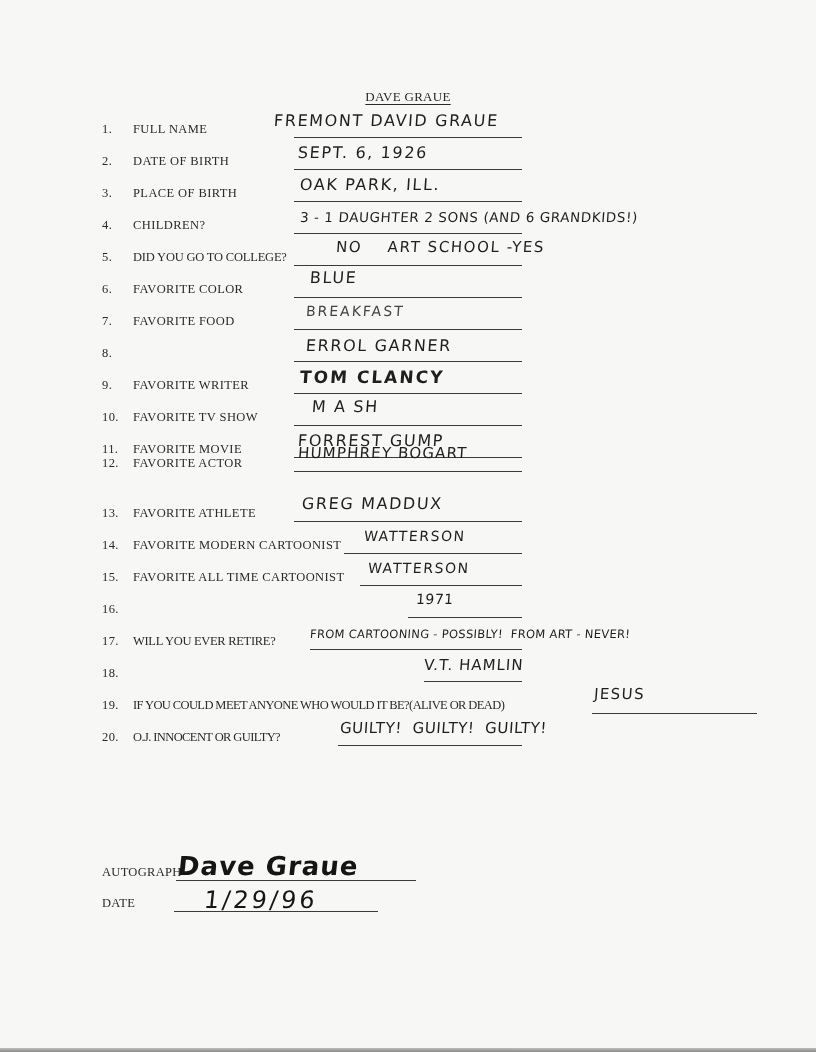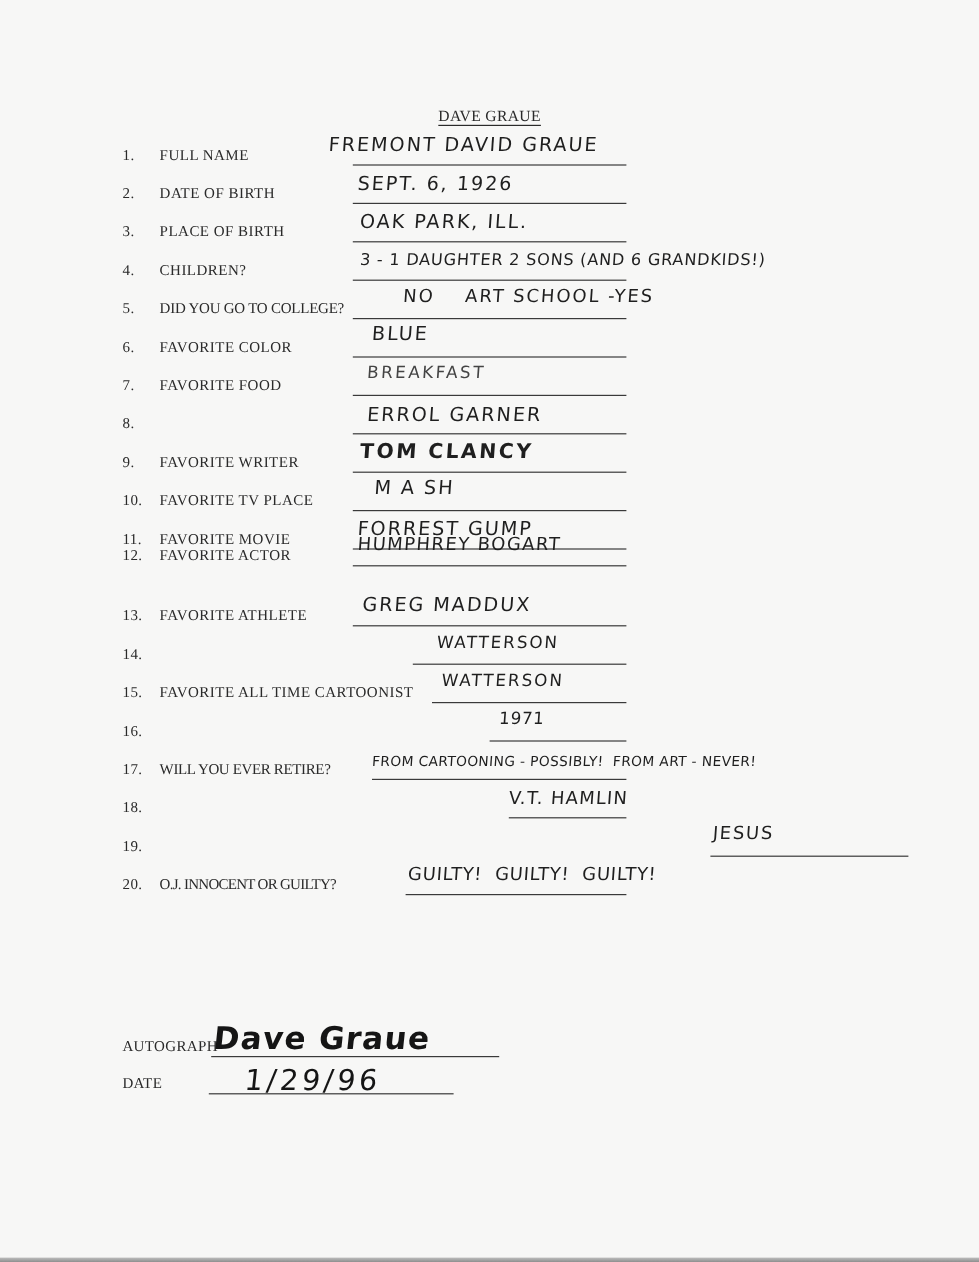--- a/index.html
+++ b/index.html
@@ -120,21 +120,21 @@
 
 <div class="row" style="top:373px;width:700px">
   <span class="qnum">9.</span>
   <span class="qlabel">FAVORITE WRITER</span>
   <div class="line" style="left:192px;width:228px"></div>
   <span class="answer bold" style="left:198px;top:-6px">TOM CLANCY</span>
 </div>
 
 <div class="row" style="top:405px;width:700px">
   <span class="qnum">10.</span>
-  <span class="qlabel">FAVORITE TV PLACE</span>
+  <span class="qlabel">FAVORITE TV SHOW</span>
   <div class="line" style="left:192px;width:228px"></div>
   <span class="answer" style="left:210px;top:-8px;white-space:pre">M A SH</span>
 </div>
 
 <div class="row" style="top:437px;width:700px">
   <span class="qnum">11.</span>
   <span class="qlabel">FAVORITE MOVIE</span>
   <div class="line" style="left:192px;width:228px"></div>
   <span class="answer" style="left:196px;top:-6px">FORREST GUMP</span>
 </div>
@@ -148,20 +148,21 @@
 
 <div class="row" style="top:501px;width:700px">
   <span class="qnum">13.</span>
   <span class="qlabel">FAVORITE ATHLETE</span>
   <div class="line" style="left:192px;width:228px"></div>
   <span class="answer" style="left:200px;top:-7px">GREG MADDUX</span>
 </div>
 
 <div class="row" style="top:533px;width:700px">
   <span class="qnum">14.</span>
+  <span class="qlabel">FAVORITE MODERN CARTOONIST</span>
   <div class="line" style="left:242px;width:178px"></div>
   <span class="answer" style="left:262px;top:-5px;font-size:14px">WATTERSON</span>
 </div>
 
 <div class="row" style="top:565px;width:700px">
   <span class="qnum">15.</span>
   <span class="qlabel">FAVORITE ALL TIME CARTOONIST</span>
   <div class="line" style="left:258px;width:162px"></div>
   <span class="answer" style="left:266px;top:-5px;font-size:14px">WATTERSON</span>
 </div>
@@ -180,20 +181,21 @@
 </div>
 
 <div class="row" style="top:661px;width:700px">
   <span class="qnum">18.</span>
   <div class="line" style="left:322px;width:98px"></div>
   <span class="answer" style="left:322px;top:-5px;font-size:15px;letter-spacing:1px">V.T. HAMLIN</span>
 </div>
 
 <div class="row" style="top:693px;width:700px">
   <span class="qnum">19.</span>
+  <span class="qlabel" style="letter-spacing:-0.6px">IF YOU COULD MEET ANYONE WHO WOULD IT BE?(ALIVE OR DEAD)</span>
   <div class="line" style="left:490px;width:165px"></div>
   <span class="answer" style="left:492px;top:-8px;font-size:15px;letter-spacing:1.4px">JESUS</span>
 </div>
 
 <div class="row" style="top:725px;width:700px">
   <span class="qnum">20.</span>
   <span class="qlabel" style="letter-spacing:-0.6px">O.J. INNOCENT OR GUILTY?</span>
   <div class="line" style="left:236px;width:184px"></div>
   <span class="answer" style="left:238px;top:-6px;white-space:pre;font-size:15px;letter-spacing:0.6px">GUILTY!  GUILTY!  GUILTY!</span>
 </div>

